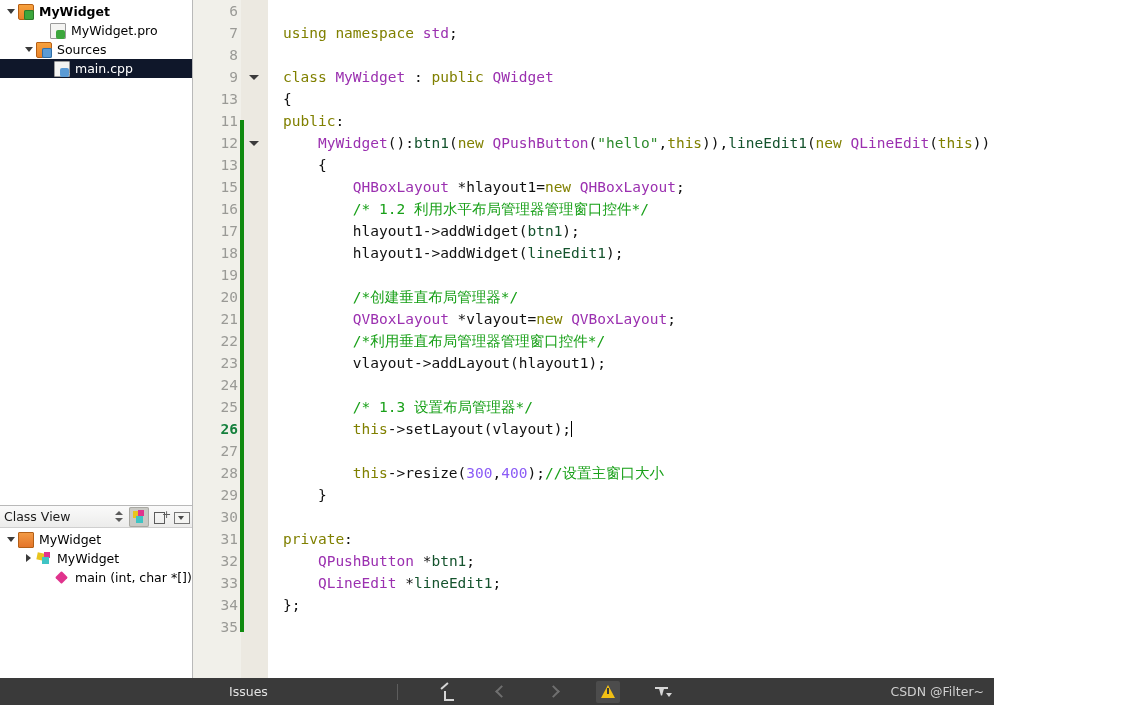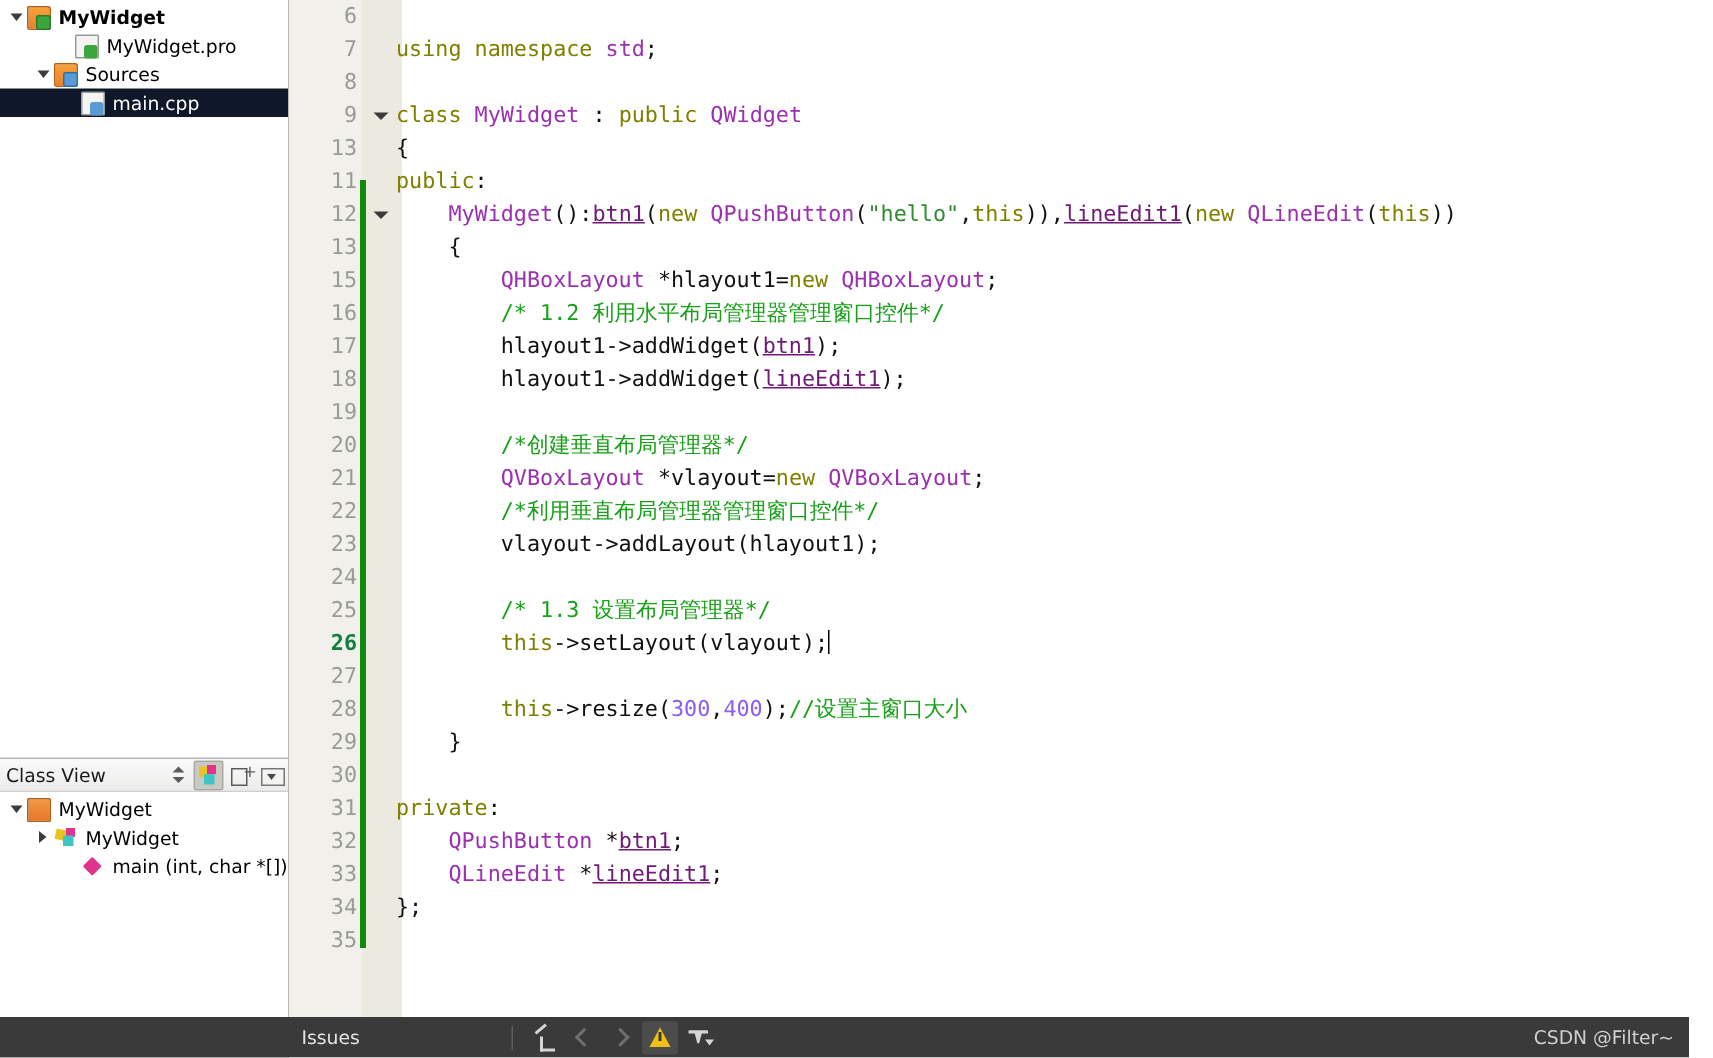--- a/index.html
+++ b/index.html
@@ -312,48 +312,49 @@
   .fold-marker::before {
     content: "";
     position: absolute;
     left: 1px; top: 9px;
     border-left: 5px solid transparent;
     border-right: 5px solid transparent;
     border-top: 5.5px solid #3b3b3b;
   }
   .code {
     position: absolute;
-    left: 71px; top: 0;
+    left: 90px; top: 0;
     color: #111111;
     font-family: "DejaVu Sans Mono", monospace;
     font-size: 14.5px;
   }
   .kw   { color: #808000; }
   .type { color: #9b30b0; }
   .str  { color: #2e8b2e; }
   .cmt  { color: #18a018; }
-  .mem  { color: #701a75; text-decoration: underline; }
+  .mem  { color: #14532d; }
   .num  { color: #8b5cf6; }
   .caret {
     display: inline-block;
     width: 1px;
     height: 16px;
     background: #000;
     vertical-align: -3px;
     margin-left: 0px;
   }
 
   
   .bottombar {
     height: 27px;
-    width: 1126px;
+    width: 994px;
     background: #3a3a3a;
     display: flex;
     align-items: center;
     position: relative;
+    gap: 28px;
   }
   .bb-left-pad { width: 193px; height: 27px; background: #3a3a3a; }
   .bb-issues {
     color: #e4e4e4;
     font-size: 12.5px;
     padding-left: 8px;
     width: 140px;
   }
   .bb-sep {
     width: 1px; height: 16px;

